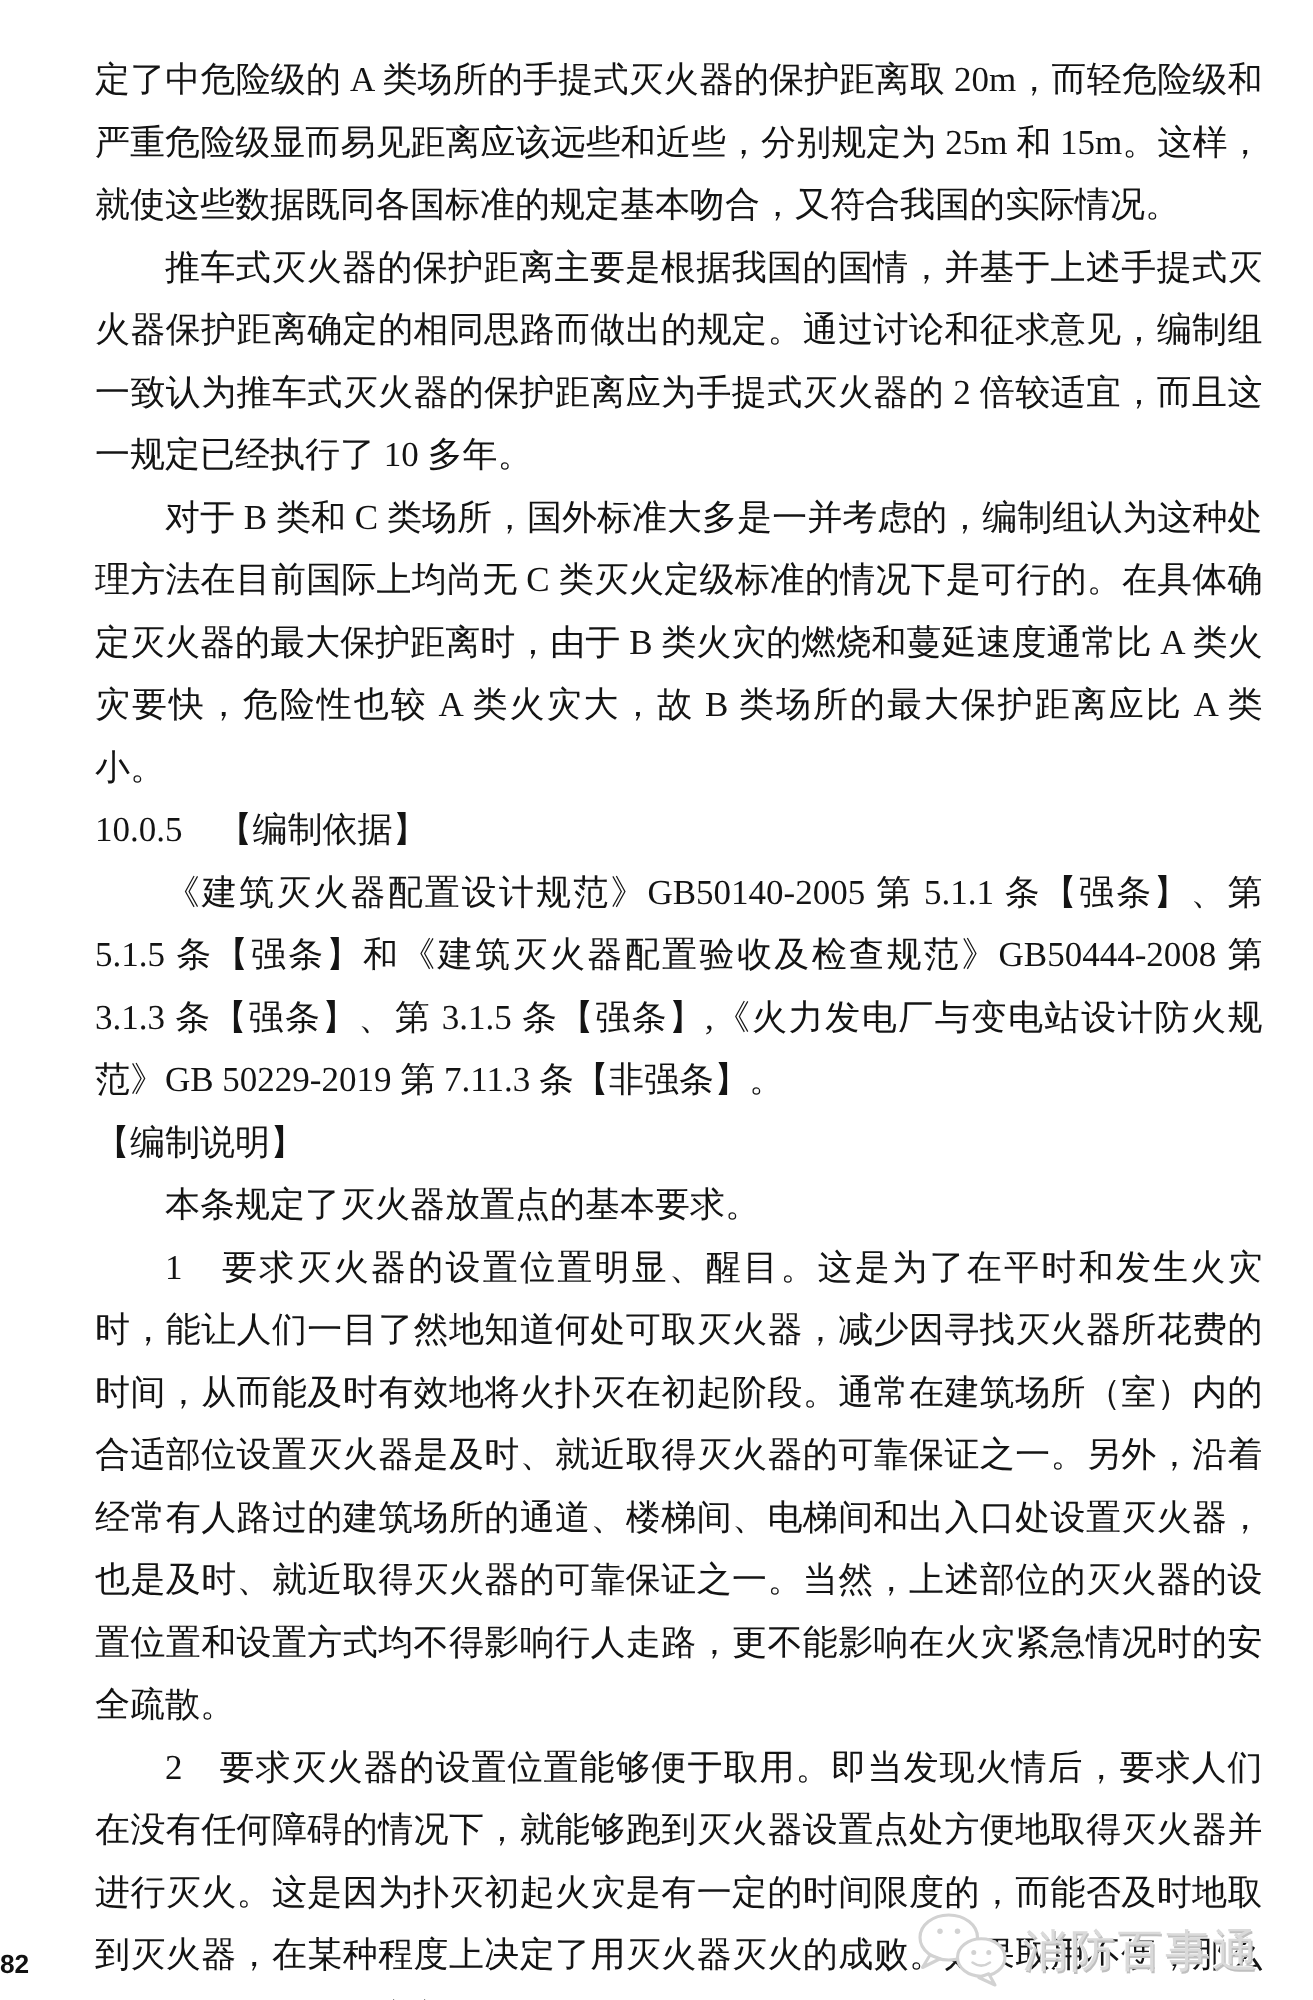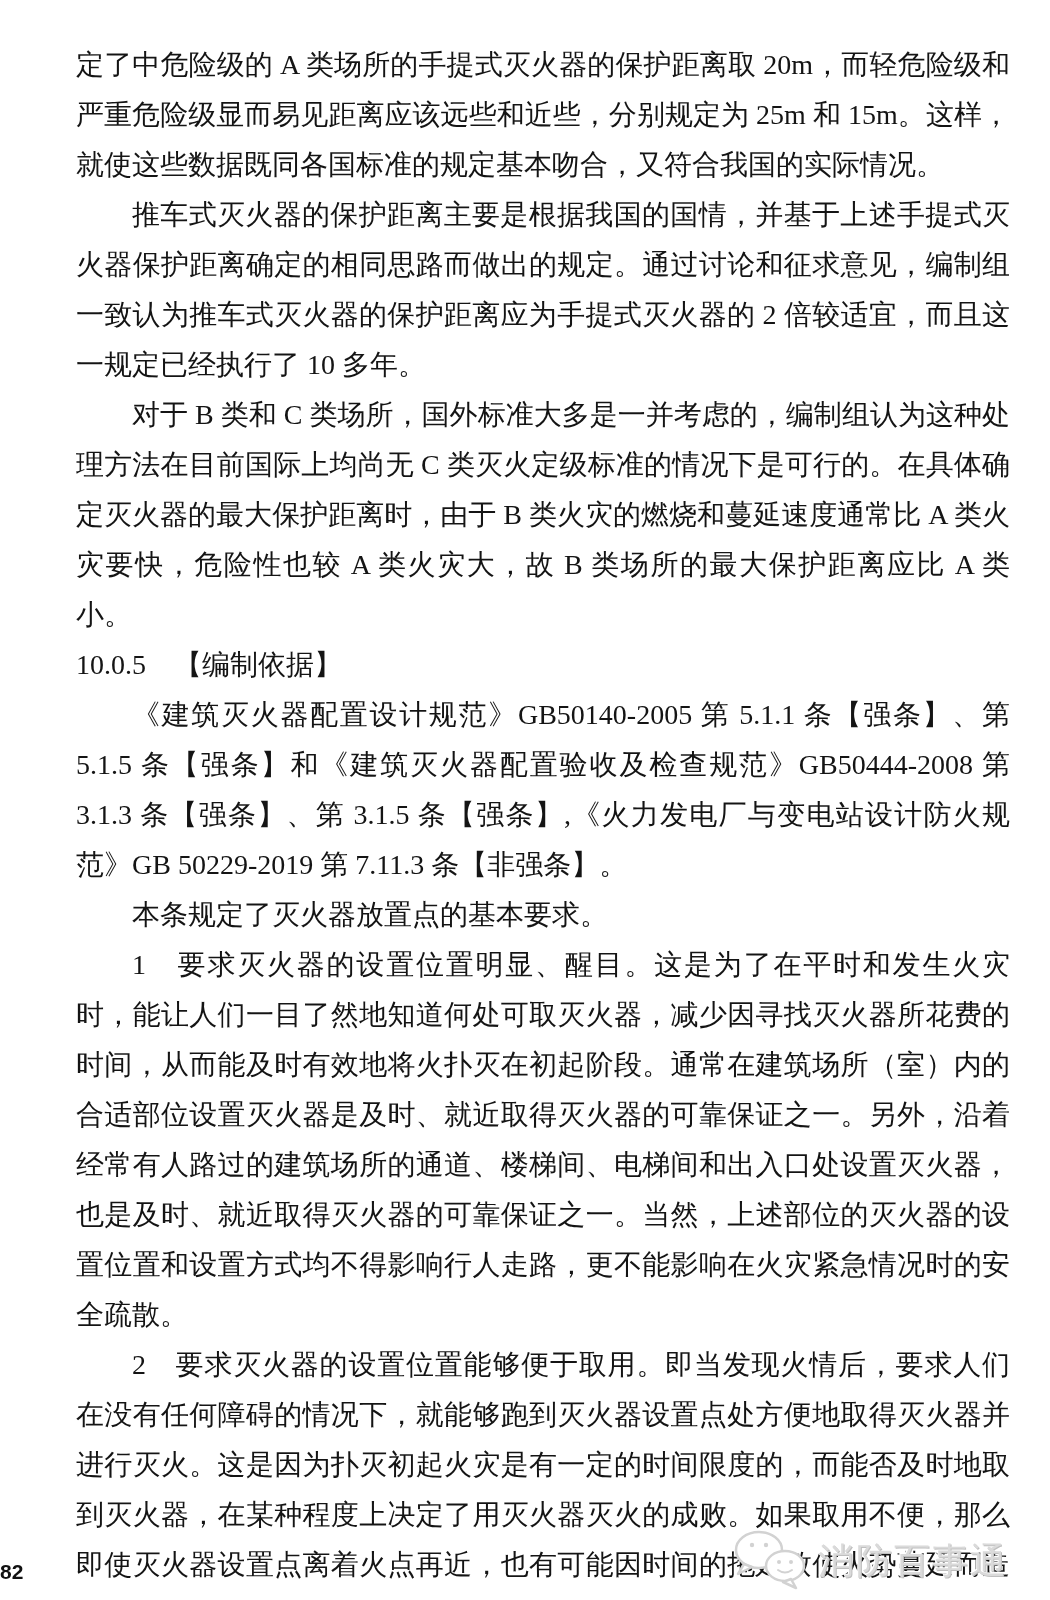--- a/index.html
+++ b/index.html
@@ -55,20 +55,21 @@
 <body>
 
 <div class="page">
 
   <div class="text-block">
     <div class="para">定了中危险级的 A 类场所的手提式灭火器的保护距离取 20m，而轻危险级和严重危险级显而易见距离应该远些和近些，分别规定为 25m 和 15m。这样，就使这些数据既同各国标准的规定基本吻合，又符合我国的实际情况。</div>
     <div class="para indent">推车式灭火器的保护距离主要是根据我国的国情，并基于上述手提式灭火器保护距离确定的相同思路而做出的规定。通过讨论和征求意见，编制组一致认为推车式灭火器的保护距离应为手提式灭火器的 2 倍较适宜，而且这一规定已经执行了 10 多年。</div>
     <div class="para indent">对于 B 类和 C 类场所，国外标准大多是一并考虑的，编制组认为这种处理方法在目前国际上均尚无 C 类灭火定级标准的情况下是可行的。在具体确定灭火器的最大保护距离时，由于 B 类火灾的燃烧和蔓延速度通常比 A 类火灾要快，危险性也较 A 类火灾大，故 B 类场所的最大保护距离应比 A 类小。</div>
     <div class="para heading">10.0.5　【编制依据】</div>
     <div class="para indent">《建筑灭火器配置设计规范》GB50140-2005 第 5.1.1 条【强条】、第 5.1.5 条【强条】和《建筑灭火器配置验收及检查规范》GB50444-2008 第 3.1.3 条【强条】、第 3.1.5 条【强条】,《火力发电厂与变电站设计防火规范》GB 50229-2019 第 7.11.3 条【非强条】。</div>
+    <div class="para heading">【编制说明】</div>
     <div class="para indent">本条规定了灭火器放置点的基本要求。</div>
     <div class="para indent">1　要求灭火器的设置位置明显、醒目。这是为了在平时和发生火灾时，能让人们一目了然地知道何处可取灭火器，减少因寻找灭火器所花费的时间，从而能及时有效地将火扑灭在初起阶段。通常在建筑场所（室）内的合适部位设置灭火器是及时、就近取得灭火器的可靠保证之一。另外，沿着经常有人路过的建筑场所的通道、楼梯间、电梯间和出入口处设置灭火器，也是及时、就近取得灭火器的可靠保证之一。当然，上述部位的灭火器的设置位置和设置方式均不得影响行人走路，更不能影响在火灾紧急情况时的安全疏散。</div>
     <div class="para indent">2　要求灭火器的设置位置能够便于取用。即当发现火情后，要求人们在没有任何障碍的情况下，就能够跑到灭火器设置点处方便地取得灭火器并进行灭火。这是因为扑灭初起火灾是有一定的时间限度的，而能否及时地取到灭火器，在某种程度上决定了用灭火器灭火的成败。如果取用不便，那么即使灭火器设置点离着火点再近，也有可能因时间的拖延致使火势蔓延而造成大火，从而使灭火器失去扑救初起火灾的最佳时机。因此，便于取用灭火器是值得我们重视的一项要求。</div>
   </div>
 
   <div class="footer-watermark">
     <span>
       <svg width="86" height="62" viewBox="0 0 86 62" fill="none" xmlns="http://www.w3.org/2000/svg">
         <ellipse cx="31" cy="22" rx="23" ry="18" fill="#ffffff" stroke="#d2d2d2" stroke-width="2.5"></ellipse>
         <path d="M16 36 L10 46 L24 39 Z" fill="#ffffff" stroke="#d2d2d2" stroke-width="2.5" stroke-linejoin="round"></path>

